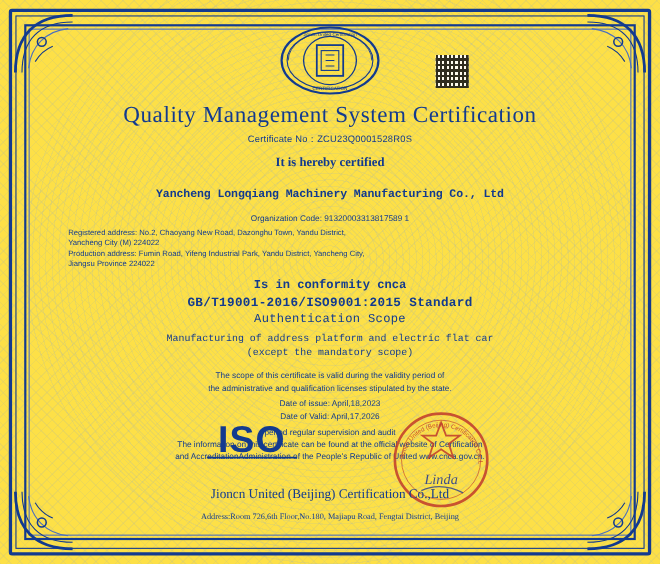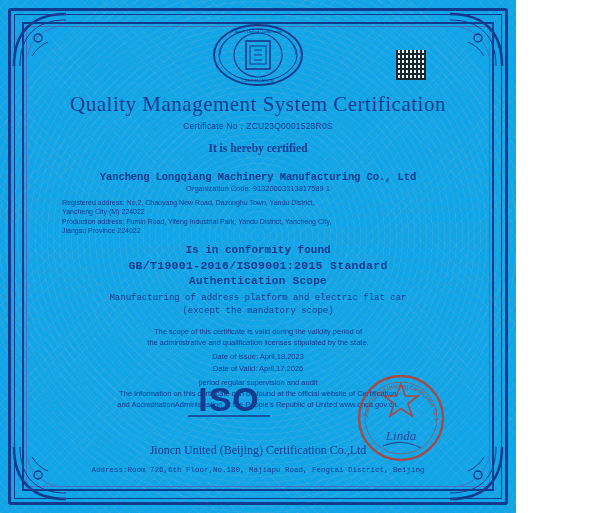--- a/index.html
+++ b/index.html
@@ -9,23 +9,23 @@
   }
   body {
     width: 600px;
     height: 513px;
     overflow: hidden;
     font-family: "Liberation Sans", sans-serif;
   }
 
   .page {
     position: relative;
-    width: 516px;
+    width: 600px;
     height: 513px;
-    background: #0ea5e9;
+    background: #fde047;
     overflow: hidden;
   }
 
   
   .guilloche {
     position: absolute;
     left: 0; top: 0; right: 0; bottom: 0;
     background-image:
       repeating-linear-gradient(45deg, rgba(150,170,190,0.16) 0 1px, transparent 1px 7px),
       repeating-linear-gradient(-45deg, rgba(150,170,190,0.16) 0 1px, transparent 1px 7px),
@@ -120,21 +120,21 @@
   .hereby {
     font-family: "Liberation Serif", serif;
     font-weight: bold;
     font-size: 11.5px;
     margin-bottom: 17px;
   }
   .company {
     font-family: "Liberation Mono", monospace;
     font-size: 10.5px;
     font-weight: bold;
-    margin-bottom: 1px;
+    margin-bottom: 11px;
     letter-spacing: -0.1px;
   }
   .org-code {
     font-size: 7.5px;
     margin-bottom: 5px;
   }
   .addr-block {
     font-size: 7px;
     line-height: 1.35;
     text-align: left;
@@ -149,21 +149,21 @@
   }
   .standard {
     font-family: Liberation Mono, monospace;
     font-weight: bold;
     font-size: 11.5px;
     margin-bottom: 3px;
     letter-spacing: 0.3px;
   }
   .auth-scope {
     font-family: "Liberation Mono", monospace;
-    font-weight: bold;
+    font-weight: normal;
     font-size: 11px;
     margin-bottom: 5px;
     letter-spacing: 0.3px;
   }
   .scope-text {
     font-family: "Liberation Mono", monospace;
     font-size: 9px;
     line-height: 1.45;
     margin-bottom: 8px;
   }
@@ -191,21 +191,21 @@
     left: 0; right: 0; bottom: 36px;
     text-align: center;
     color: #123a8f;
   }
   .issuer {
     font-family: "Liberation Serif", serif;
     font-size: 12px;
     margin-bottom: 8px;
   }
   .footer-addr {
-    font-family: Liberation Mono, monospace;
+    font-family: Liberation Serif, serif;
     font-size: 7.5px;
     margin-bottom: 3px;
   }
   .footer-url {
     font-family: "Liberation Serif", serif;
     font-size: 7px;
   }
 </style>
 </head>
 <body>
@@ -287,21 +287,21 @@
 
     <div class="org-code">Organization Code: 91320003313817589 1</div>
 
     <div class="addr-block">
       <span class="note-line">Registered address: No.2, Chaoyang New Road, Dazonghu Town, Yandu District,</span>
       <span class="note-line">Yancheng City (M) 224022</span>
       <span class="note-line">Production address: Fumin Road, Yifeng Industrial Park, Yandu District, Yancheng City,</span>
       <span class="note-line">Jiangsu Province 224022</span>
     </div>
 
-    <div class="conformity">Is in conformity found</div>
+    <div class="conformity">Is in conformity cnca</div>
     <div class="standard">GB/T19001-2016/ISO9001:2015 Standard</div>
     <div class="auth-scope">Authentication Scope</div>
 
     <div class="scope-text">
       <span class="note-line">Manufacturing of address platform and electric flat car</span>
       <span class="note-line">(except the mandatory scope)</span>
     </div>
 
     <div class="note">
       <span class="note-line">The scope of this certificate is valid during the validity period of</span>

